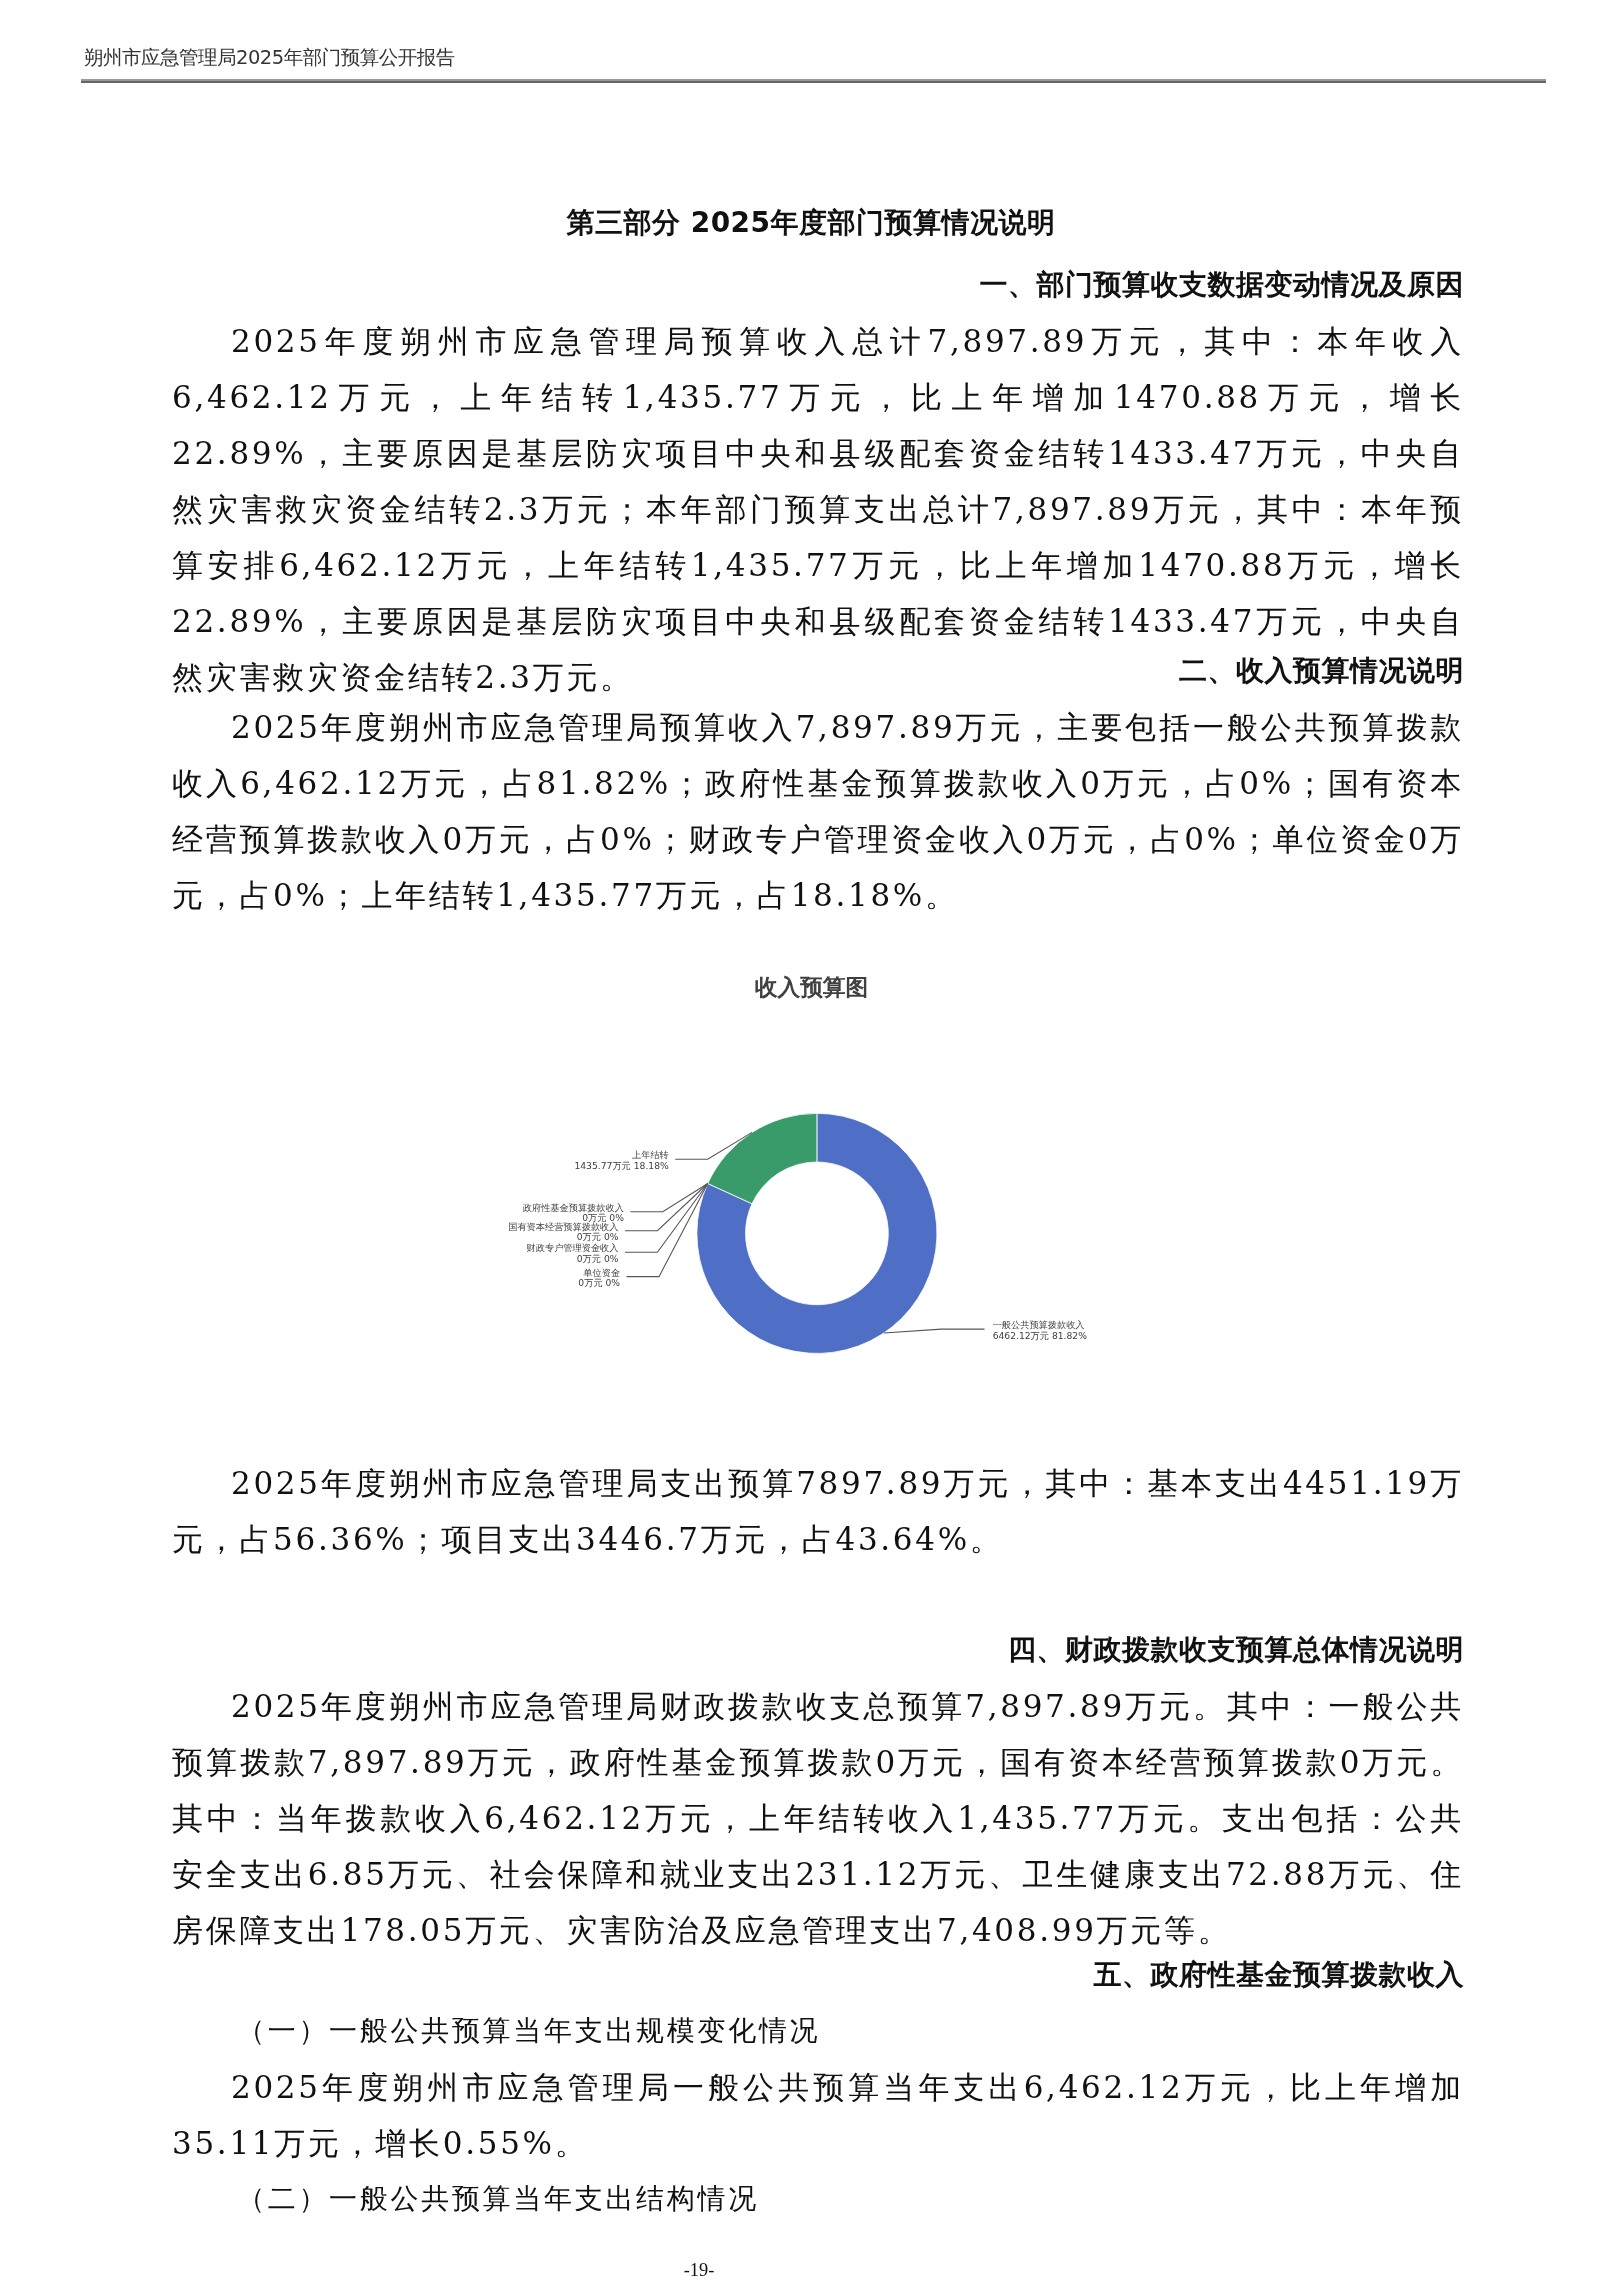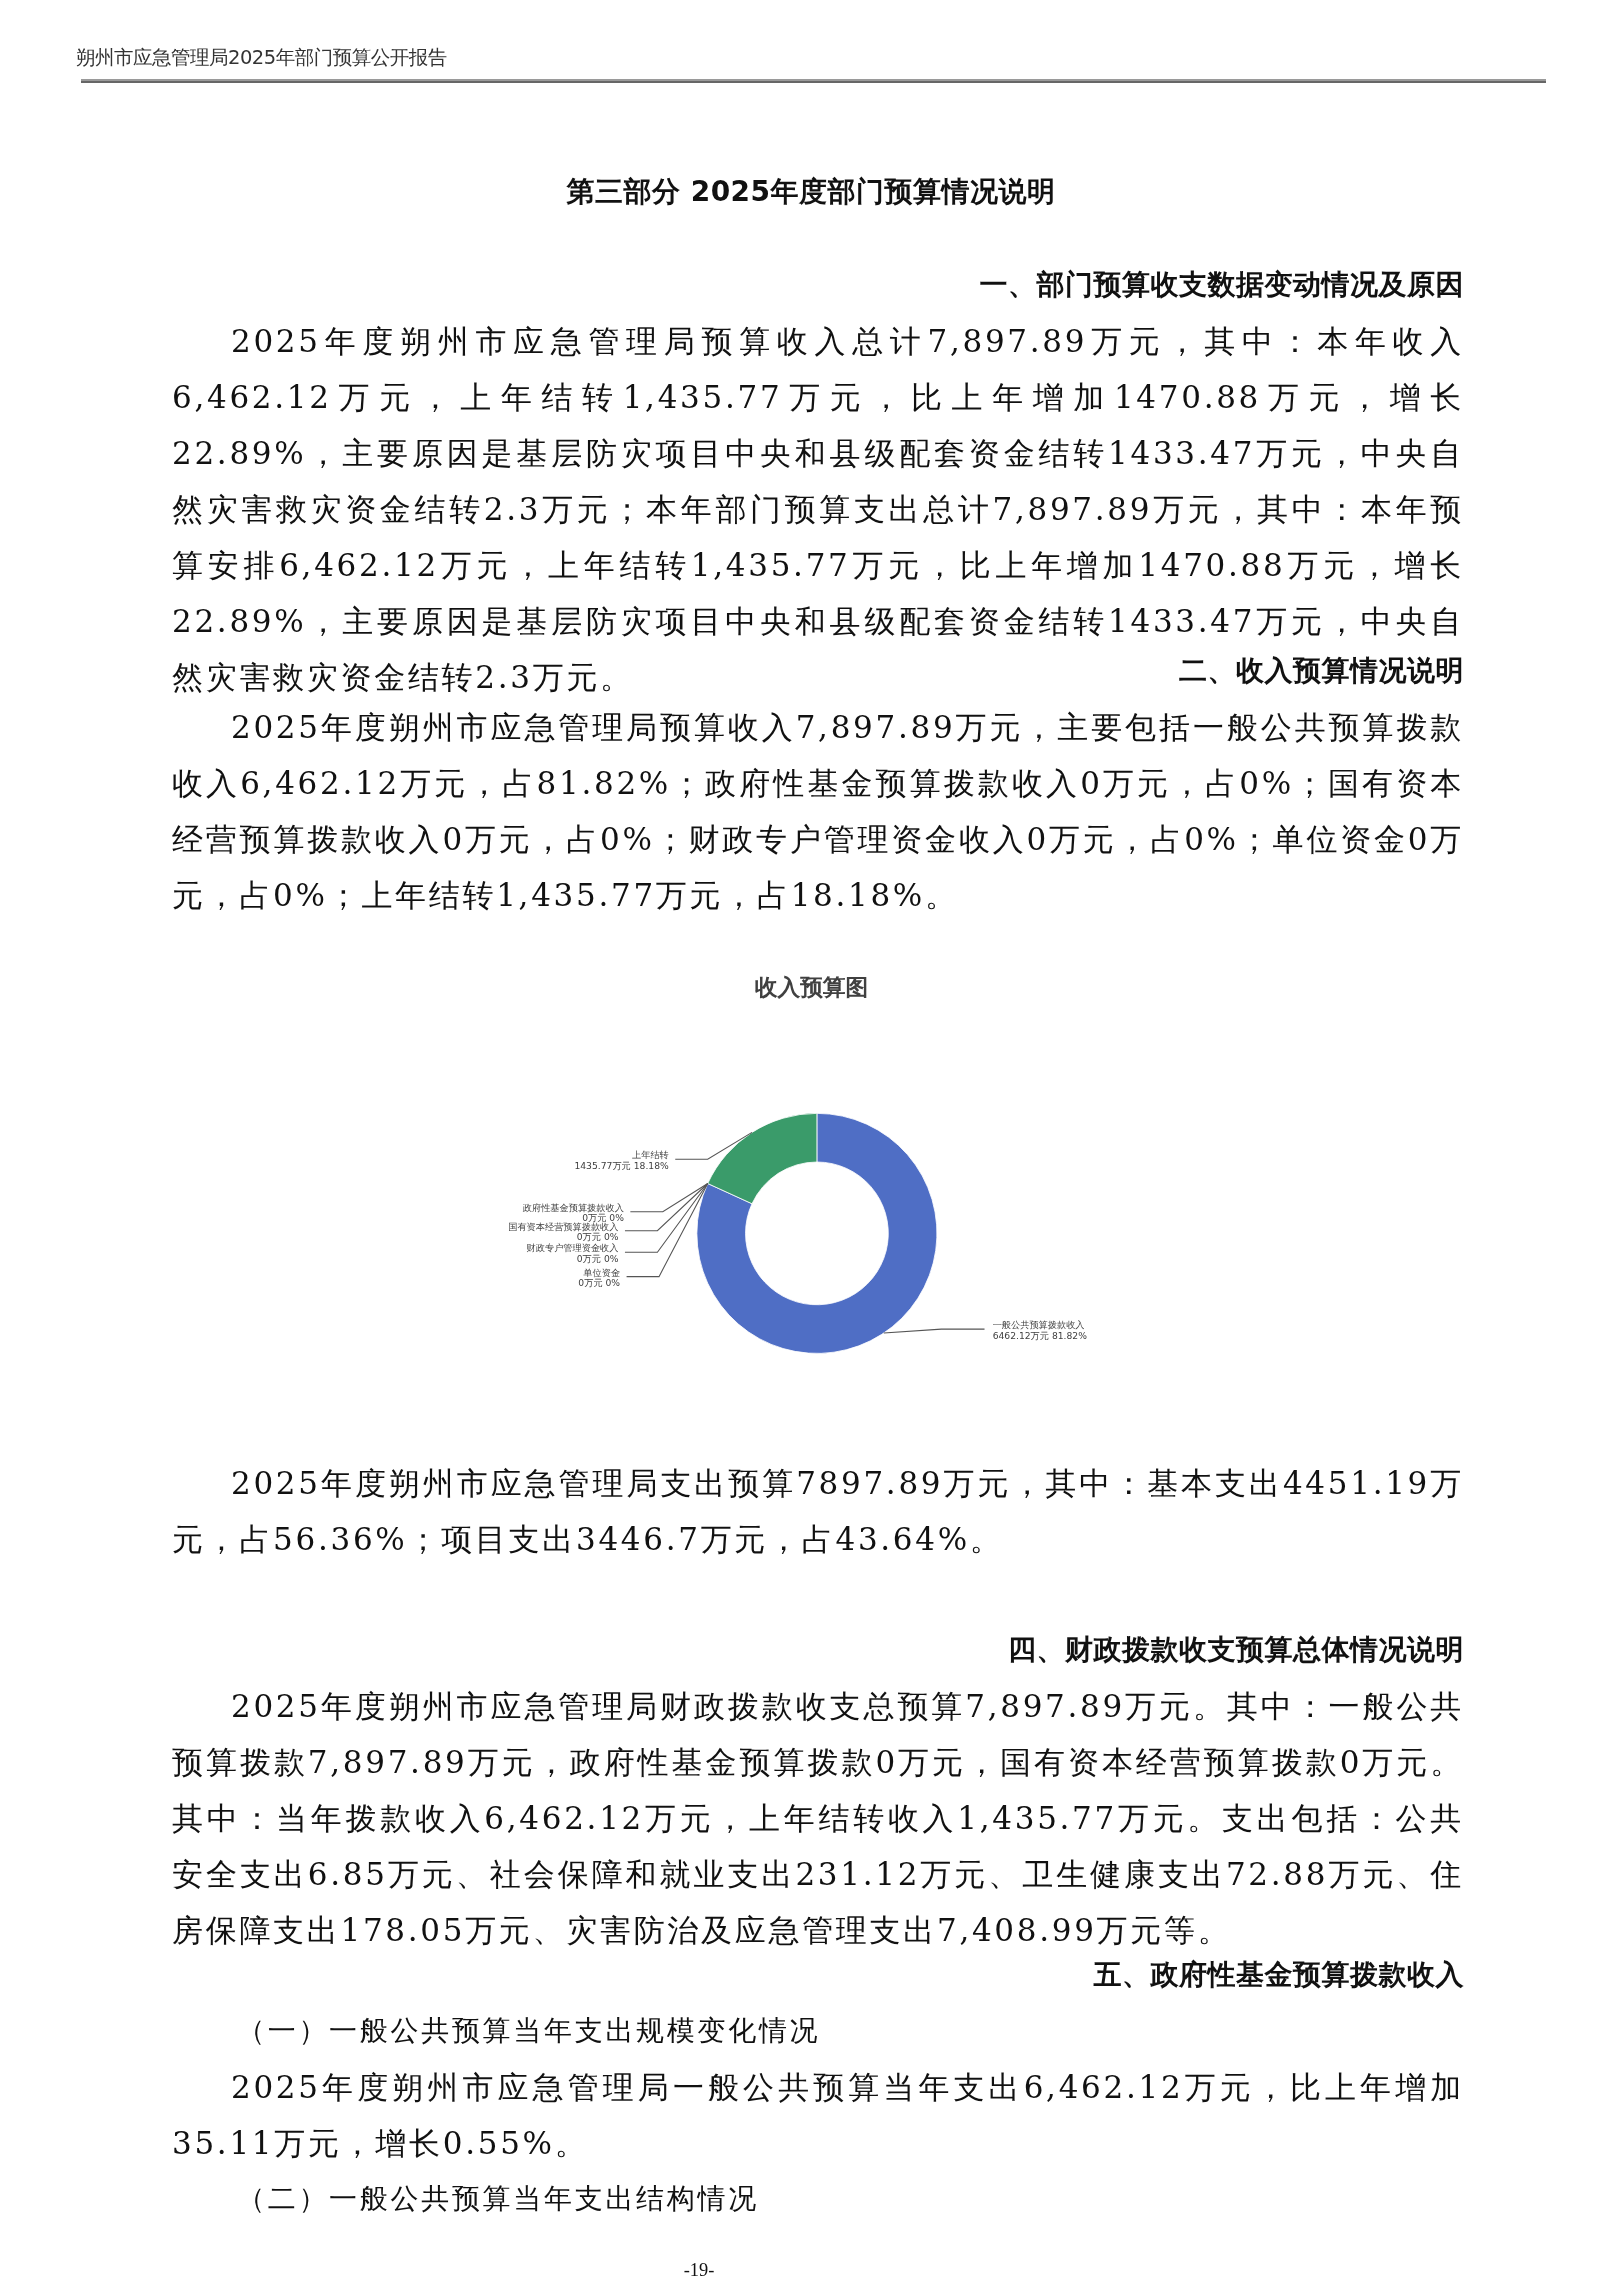--- a/index.html
+++ b/index.html
@@ -1,22 +1,22 @@
 <!DOCTYPE html>
 <html style="font-size:8.7px"><head>
 <meta charset="utf-8">
 <style>
   html, body { margin: 0; padding: 0; background: #ffffff; }
   body { width: 1622px; height: 2295px; position: relative; overflow: hidden;
          font-family: "DejaVu Serif", "Liberation Serif", serif; color: #111; }
-  .running-header { position: absolute; left: 76px; top: 44px; font-size: 19.5px;
+  .running-header { position: absolute; left: 84px; top: 44px; font-size: 19.5px;
          font-family: "DejaVu Sans", "Liberation Sans", sans-serif; color: #333; letter-spacing: -0.5px; }
   .header-rule { position: absolute; left: 81px; top: 79px; width: 1465px; height: 3.8px;
          background: linear-gradient(#9a9a9a 0 40%, #666 40% 100%); }
-  .page-title { position: absolute; left: 0; width: 1622px; top: 173px; text-align: center;
+  .page-title { position: absolute; left: 0; width: 1622px; top: 204px; text-align: center;
          font-family: "DejaVu Sans", "Liberation Sans", sans-serif; font-weight: bold; font-size: 28px; letter-spacing: 0.5px; }
   .content { position: absolute; left: 172px; width: 1292px; }
   .h2 { font-family: "DejaVu Sans", "Liberation Sans", sans-serif; font-weight: bold; font-size: 28px;
         line-height: 56px; height: 56px; margin: 0; letter-spacing: 0.5px; text-align: right; }
   .para { font-size: 31px; line-height: 56px; margin: 0; text-indent: 59px; text-align: justify;
           letter-spacing: 2.7px; }
   .sub { font-size: 28px; line-height: 56px; margin: 0; padding-left: 65px; letter-spacing: 2.7px; }
   #sec1 { top: 257px; }
   #sec2 { top: 643px; }
   #chart-wrap { position: absolute; left: 433px; top: 952px; width: 757px; height: 433px; }

